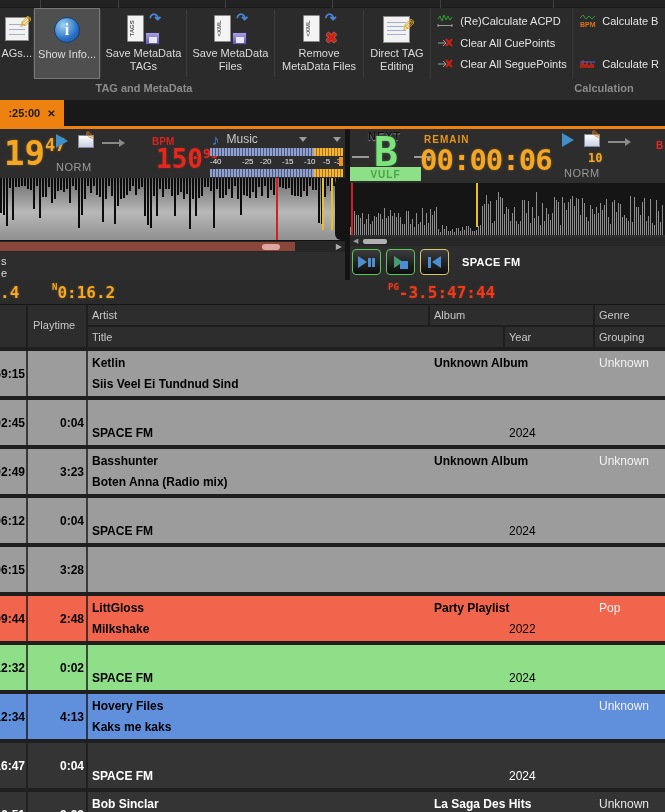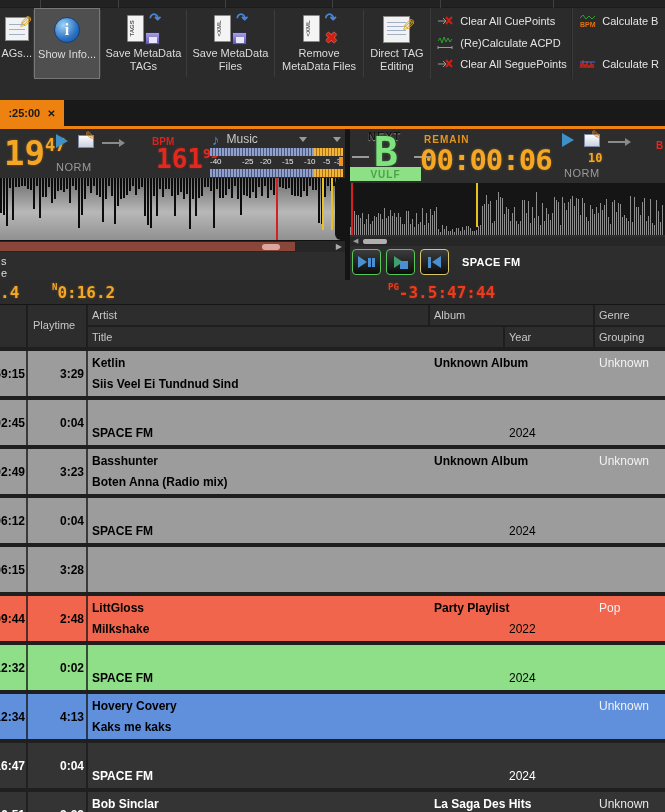--- a/index.html
+++ b/index.html
@@ -220,31 +220,31 @@
               <div class="ln" style="top:17px"></div>
               <span class="pencil" style="position:absolute;right:-5px;top:-2px">✎</span>
             </div>
         </div>
         <span>Direct TAG Editing</span>
       </div>
       <div class="gsep"></div>
       <div class="small-stack" style="width:140px">
         <div class="sitem">
           <span class="mini"><svg width="17" height="14">
+                <polyline points="1,5 3,2 5,7 7,1 9,6 11,2 13,6 15,3" fill="none" stroke="#2f9f2f" stroke-width="1"></polyline>
+                <path d="M1 10 v3 M1 11.5 h14 M15 10 v3" stroke="#9a9a9a" fill="none"></path>
+              </svg></span>
+          <span>(Re)Calculate ACPD</span>
+        </div>
+        <div class="sitem">
+          <span class="mini"><svg width="17" height="14">
                 <path d="M1 7 h8 M6 4 l3 3 -3 3" stroke="#9a9a9a" fill="none"></path>
                 <path d="M9 3 l6 7 M15 3 l-6 7" stroke="#cf1f10" stroke-width="2" fill="none"></path>
               </svg></span>
           <span>Clear All CuePoints</span>
-        </div>
-        <div class="sitem">
-          <span class="mini"><svg width="17" height="14">
-                <polyline points="1,5 3,2 5,7 7,1 9,6 11,2 13,6 15,3" fill="none" stroke="#2f9f2f" stroke-width="1"></polyline>
-                <path d="M1 10 v3 M1 11.5 h14 M15 10 v3" stroke="#9a9a9a" fill="none"></path>
-              </svg></span>
-          <span>(Re)Calculate ACPD</span>
         </div>
         <div class="sitem">
           <span class="mini"><svg width="17" height="14">
                 <path d="M1 7 h8 M6 4 l3 3 -3 3" stroke="#9a9a9a" fill="none"></path>
                 <path d="M9 3 l6 7 M15 3 l-6 7" stroke="#cf1f10" stroke-width="2" fill="none"></path>
               </svg></span>
           <span>Clear All SeguePoints</span>
         </div>
       </div>
       <div class="gsep"></div>
@@ -258,41 +258,45 @@
         </div>
         <div class="sitem">
           <span class="mini"><svg width="17" height="14">
                 <path d="M1 11 l1-5 1 5 1-8 1 8 1-4 1 4 1-7 1 7 1-3 1 3 1-6 1 6 1-4 1 4" stroke="#c02418" fill="none"></path>
                 <path d="M1 5 h15" stroke="#3a6fd8"></path>
               </svg></span>
           <span>Calculate R</span>
         </div>
       </div>
     </div>
+    <div class="ribbon-labels">
+      <span class="glabel1">TAG and MetaData</span>
+      <span class="glabel2">Calculation</span>
+    </div>
   </div>
 
   <div class="tabbar">
     <div class="tab">
       <span>:25:00</span>
       <span class="x">✕</span>
     </div>
   </div>
   <div class="accentline"></div>
 
   <div class="players">
     <div class="pl">
       <div class="led led-o" style="position:absolute;left:4px;top:4px;font-size:34px"><span>19</span><span style="font-size:17px;vertical-align:14px">47</span></div>
       <span class="norm" style="left:56px;top:32px">NORM</span>
       <div class="ptri" style="position:absolute;left:56px;top:5px"></div>
       <div class="pedit" style="position:absolute;left:78px;top:6px">
           <span>✎</span>
         </div>
       <div class="larrow" style="position:absolute;left:102px;top:13px"></div>
       <span style="position:absolute;left:152px;top:7px;color:#d8241c;font-size:10px;font-weight:bold">BPM</span>
-      <div class="led led-r" style="position:absolute;left:156px;top:15px;font-size:26px"><span>161</span><span style="font-size:13px;vertical-align:10px">95</span></div>
+      <div class="led led-r" style="position:absolute;left:156px;top:15px;font-size:26px"><span>150</span><span style="font-size:13px;vertical-align:10px">95</span></div>
       <div class="meter">
         <div class="mrow">
           <span class="mnote">♪</span>
           <span class="mcat">Music</span>
           <span class="ddarrow" style="margin-right:26px"></span>
           <span class="ddarrow" style="margin-right:2px"></span>
         </div>
         <div class="mbar" style="top:17px"></div>
         <div class="mticks">
           <span style="left:0">-40</span>
@@ -661,21 +665,20 @@
     <span style="left:599px;top:4px">Genre</span>
     <span style="left:92px;top:26px">Title</span>
     <span style="left:509px;top:26px">Year</span>
     <span style="left:599px;top:26px">Grouping</span>
   </div>
   <div class="rows" id="rows">
       <div class="plrow row-gray">
         <div class="vl" style="left: 26px;"></div>
         <div class="vl" style="left: 86px;"></div>
         <span class="c-time">59:15</span>
-        <span class="c-playtime">3:29</span>
         <span class="l-artist">Ketlin</span>
         <span class="l-title">Siis Veel Ei Tundnud Sind</span>
         <span class="l-album">Unknown Album</span>
         <span class="l-genre">Unknown</span>
       </div>
       <div class="plrow row-gray">
         <div class="vl" style="left: 26px;"></div>
         <div class="vl" style="left: 86px;"></div>
         <span class="c-time">02:45</span>
         <span class="c-playtime">0:04</span>
@@ -723,21 +726,21 @@
         <span class="c-time">12:32</span>
         <span class="c-playtime">0:02</span>
         <span class="l-title">SPACE FM</span>
         <span class="l-year">2024</span>
       </div>
       <div class="plrow row-blue">
         <div class="vl" style="left: 26px;"></div>
         <div class="vl" style="left: 86px;"></div>
         <span class="c-time">12:34</span>
         <span class="c-playtime">4:13</span>
-        <span class="l-artist">Hovery Covery</span>
+        <span class="l-artist">Hovery Files</span>
         <span class="l-title">Kaks me kaks</span>
         <span class="l-genre">Unknown</span>
       </div>
       <div class="plrow row-dark">
         <div class="vl" style="left: 26px;"></div>
         <div class="vl" style="left: 86px;"></div>
         <span class="c-time">16:47</span>
         <span class="c-playtime">0:04</span>
         <span class="l-title">SPACE FM</span>
         <span class="l-year">2024</span>

